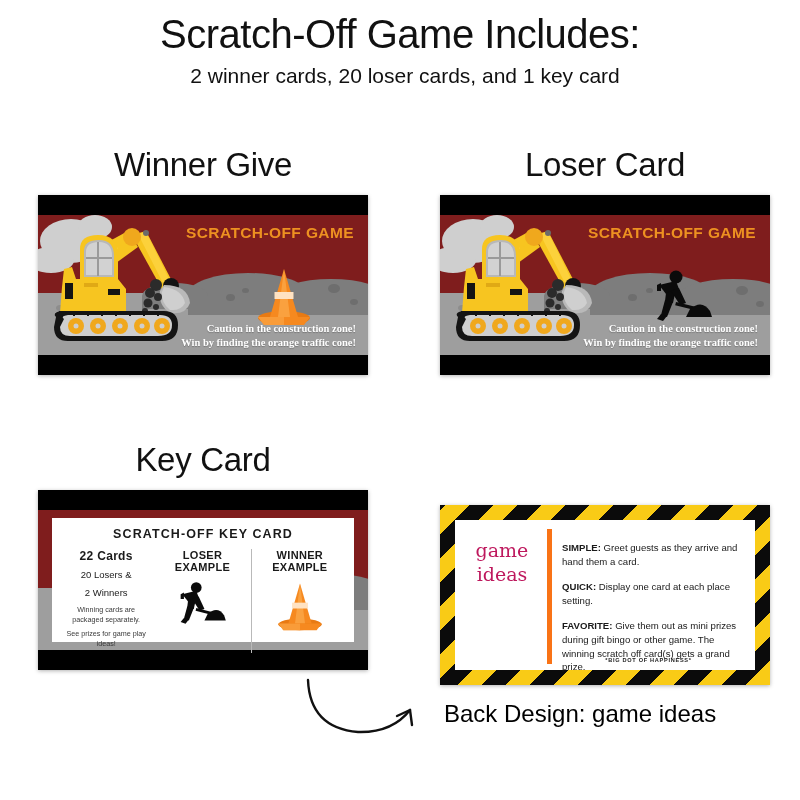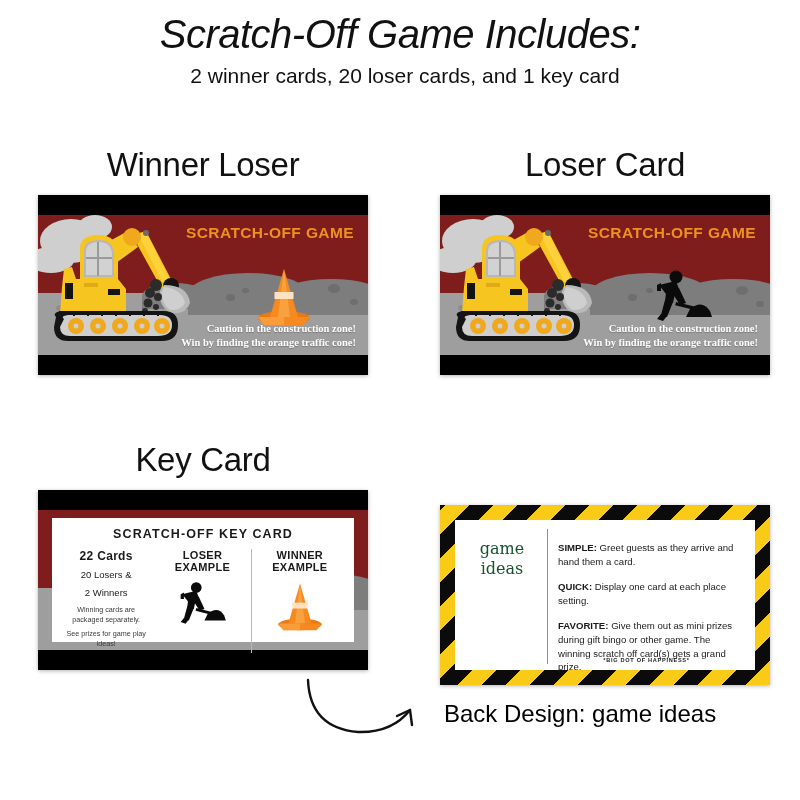--- a/index.html
+++ b/index.html
@@ -21,21 +21,20 @@
     text-align: center;
     padding-top: 12px;
   }
   .header-title {
     font-size: 40px;
     font-weight: 400;
     letter-spacing: -0.5px;
     line-height: 1.1;
     margin: 0;
     color: #111111;
-    font-style: italic;
   }
   .header-sub {
     font-size: 21px;
     font-weight: 400;
     line-height: 1.2;
     margin: 7px 0 0 10px;
     color: #111111;
   }
 
   
@@ -207,25 +206,25 @@
     position: absolute;
     left: 15px; top: 15px; right: 15px; bottom: 15px;
     background: #ffffff;
     display: flex;
     padding: 9px 10px 6px 10px;
     box-sizing: border-box;
   }
   .gi-label {
     width: 74px;
     flex: none;
-    font-size: 16px;
+    font-size: 19px;
     line-height: 1.25;
-    color: #14532d;
+    color: #be185d;
     padding-right: 8px;
-    border-right: 1px solid #f97316;
+    border-right: 5px solid #f97316;
     text-align: center;
     padding-top: 10px;
     font-family: "DejaVu Serif", serif;
   }
   .gi-body {
     flex: 1;
     padding-left: 10px;
     font-size: 9.6px;
     line-height: 1.42;
     color: #1a1a1a;
@@ -259,21 +258,21 @@
 <body>
 
 <div class="board">
 
   <div class="header">
     <h1 class="header-title">Scratch-Off Game Includes:</h1>
     <p class="header-sub">2 winner cards, 20 loser cards, and 1 key card</p>
   </div>
 
   <div class="block" style="left:38px; top:148px; width:330px;">
-    <p class="block-label">Winner Loser</p>
+    <p class="block-label">Winner Give</p>
 
     <div class="card" style="margin-top:14px;">
       <div class="card-bar top"></div>
       <div class="card-bar bottom"></div>
 
       <div class="scene">
 
         <div class="smoke" style="left:2px; top:4px; width:62px; height:44px;"></div>
         <div class="smoke" style="left:-10px; top:32px; width:46px; height:26px;"></div>
         <div class="smoke" style="left:40px; top:0px; width:34px; height:24px;"></div>

